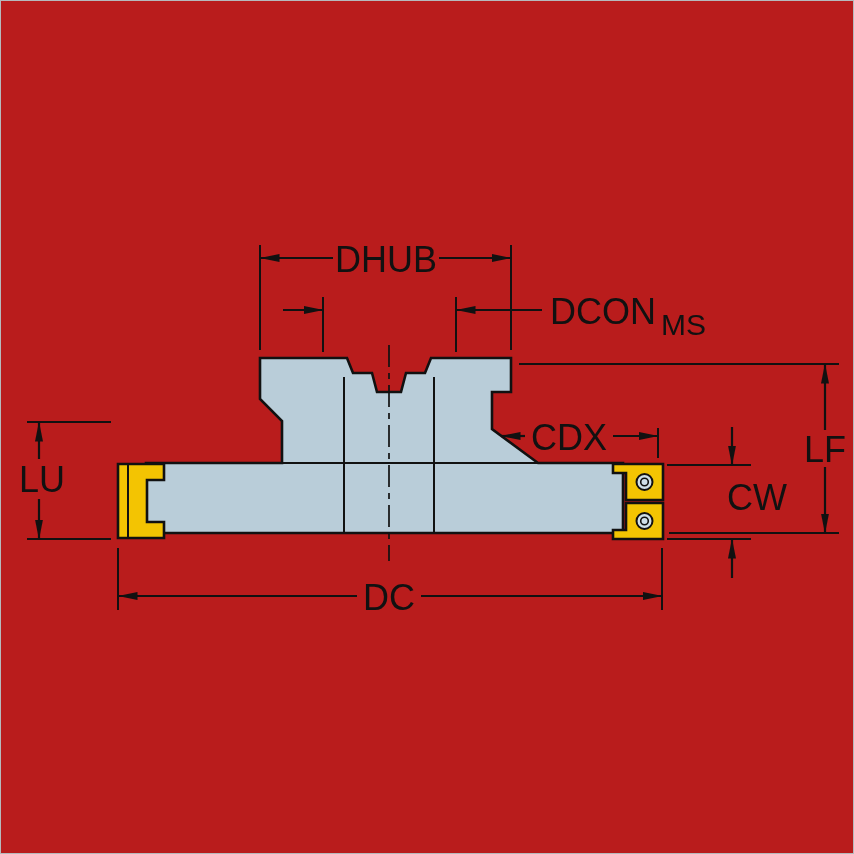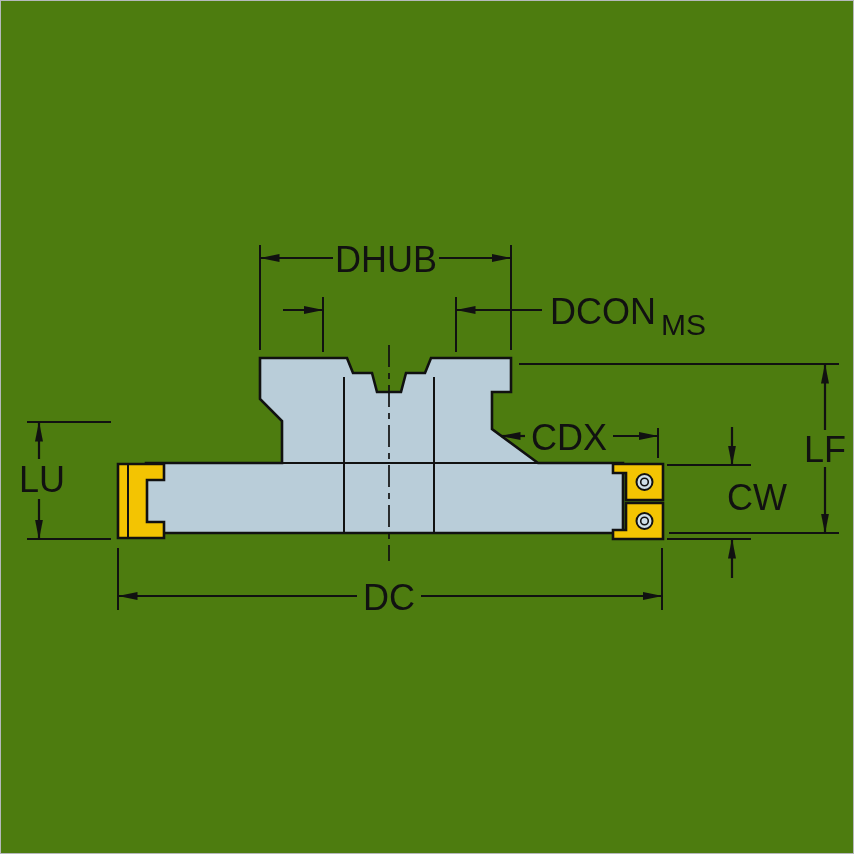--- a/index.html
+++ b/index.html
@@ -1,19 +1,19 @@
 <!DOCTYPE html>
 <html><head>
 <meta charset="utf-8">
 <style>
   html,body{margin:0;padding:0;background:#ffffff;}
   .page{
     position:relative;
     width:854px;height:854px;
-    background:#4d7c0f;
+    background:#b91c1c;
     box-sizing:border-box;
     border:1px solid #b6b9bc;
     overflow:hidden;
     font-family:"Liberation Sans", sans-serif;
   }
   svg{display:block;}
   .outline{stroke:#111111;stroke-width:2.6;stroke-linejoin:miter;}
   .inner{stroke:#111111;stroke-width:2;fill:none;}
   .dim{stroke:#111111;stroke-width:2.2;fill:none;}
   .ext{stroke:#111111;stroke-width:2;fill:none;}

